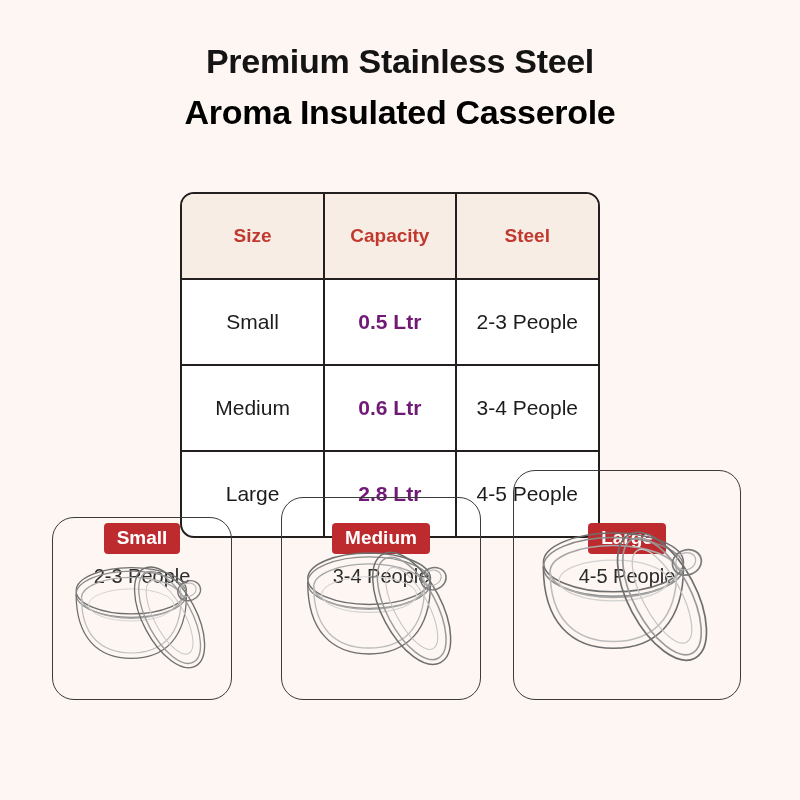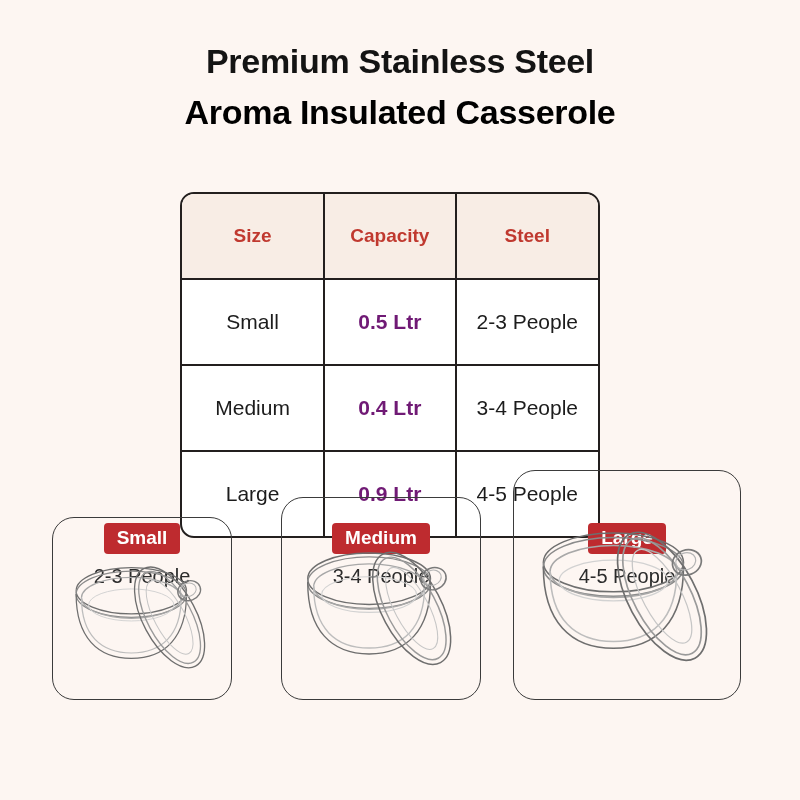--- a/index.html
+++ b/index.html
@@ -159,26 +159,26 @@
       </tr>
     </thead>
     <tbody>
       <tr>
         <td class="cell-size">Small</td>
         <td class="cell-capacity">0.5 Ltr</td>
         <td class="cell-serves">2-3 People</td>
       </tr>
       <tr>
         <td class="cell-size">Medium</td>
-        <td class="cell-capacity">0.4 Ltr</td>
+        <td class="cell-capacity">0.6 Ltr</td>
         <td class="cell-serves">3-4 People</td>
       </tr>
       <tr>
         <td class="cell-size">Large</td>
-        <td class="cell-capacity">0.9 Ltr</td>
+        <td class="cell-capacity">2.8 Ltr</td>
         <td class="cell-serves">4-5 People</td>
       </tr>
     </tbody>
   </table>
 </div>
 
 <div class="cards">
 
   <div class="card" id="card-small">
     <span class="badge">Small</span>

